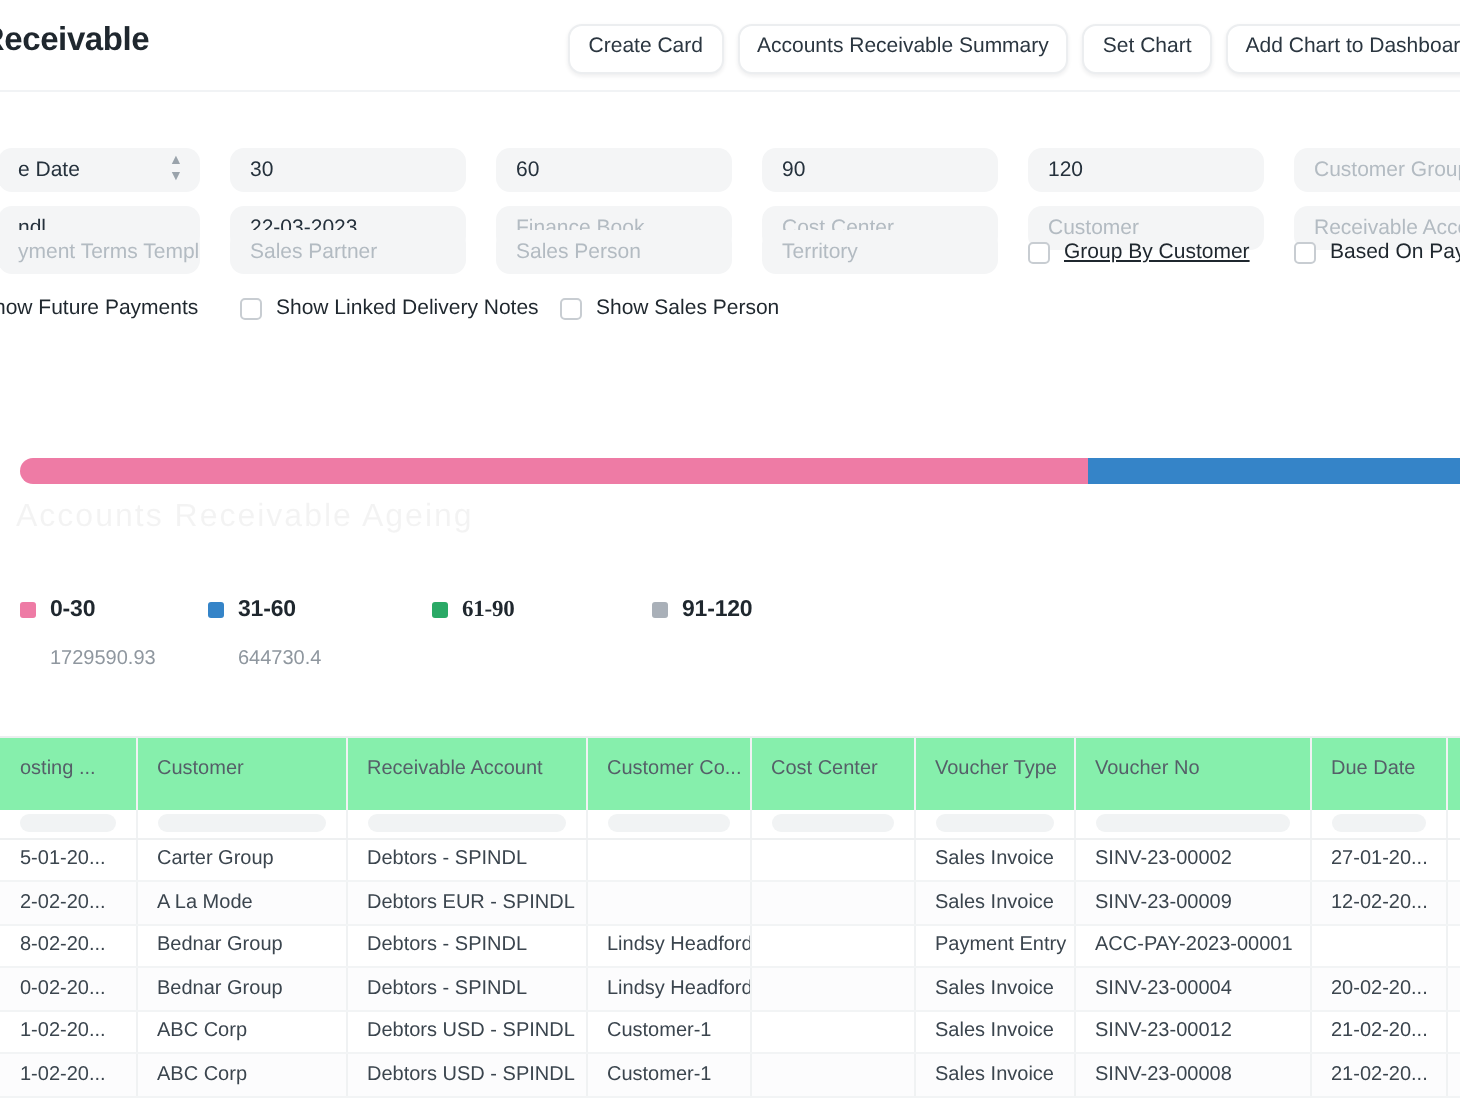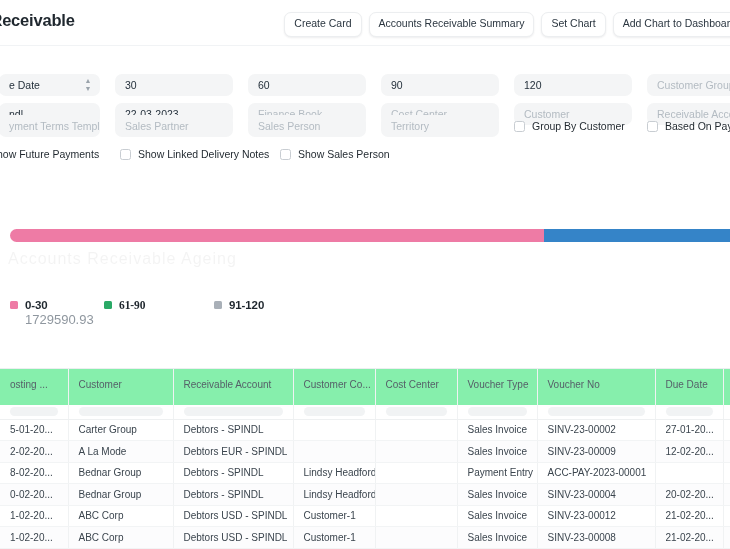--- a/index.html
+++ b/index.html
@@ -99,21 +99,21 @@
     white-space: nowrap; letter-spacing: 1px;
   }
   .legend {
     position: absolute; left: 10px; top: 123px; width: 720px; height: 40px;
     display: flex; align-items: flex-start;
   }
   .legend-item { position: relative; flex: 0 0 auto; }
   .legend-top { display: flex; align-items: center; gap: 7px; height: 14px; }
   .sw { width: 8px; height: 8px; border-radius: 1.5px; flex: 0 0 auto; }
   .legend-label { font-size: 11.5px; font-weight: 700; color: #1f272e; letter-spacing: -0.1px; }
-  .legend-val { margin-left: 15px; margin-top: 0; font-size: 13px; color: #8f979f; }
+  .legend-val { margin-left: 15px; margin-top: 12px; font-size: 10px; color: #8f979f; }
 
   
   .table-wrap {
     position: absolute; top: 368px; left: 0; width: 730px; height: 181px;
     background: #ffffff;
     border-top: 1px solid #eceef0;
     overflow: hidden;
   }
   table.dt { border-collapse: collapse; table-layout: fixed; width: 800px; }
   table.dt th, table.dt td {
@@ -206,21 +206,21 @@
       </div>
       <div class="fcell" style="width:118px;margin-left:15px;">
         <div class="field ph">Sales Partner</div>
       </div>
       <div class="fcell" style="width:118px;margin-left:15px;">
         <div class="field ph">Sales Person</div>
       </div>
       <div class="fcell" style="width:118px;margin-left:15px;">
         <div class="field ph">Territory</div>
       </div>
-      <div class="fcell" style="width:118px;margin-left:15px;">
+      <div class="fcell" style="width:118px;margin-left:15px;text-decoration:underline;">
         <label class="checkwrap">
           <span class="cbox"></span>
           <span>Group By Customer</span>
         </label>
       </div>
       <div class="fcell" style="width:118px;margin-left:15px;">
         <label class="checkwrap">
           <span class="cbox"></span>
           <span>Based On Paymen</span>
         </label>
@@ -255,20 +255,27 @@
     </div>
     <div class="ghost-text">Accounts Receivable Ageing</div>
 
     <div class="legend">
       <div class="legend-item" style="width:94px;">
         <div class="legend-top">
           <span class="sw" style="background:#ee7ba5;"></span>
           <span class="legend-label">0-30</span>
         </div>
         <div class="legend-val">1729590.93</div>
+      </div>
+      <div class="legend-item" style="width:112px;">
+        <div class="legend-top">
+          <span class="sw" style="background:#3584c8;"></span>
+          <span class="legend-label">31-60</span>
+        </div>
+        <div class="legend-val">644730.4</div>
       </div>
       <div class="legend-item" style="width:110px;font-family:Liberation Serif, serif;">
         <div class="legend-top">
           <span class="sw" style="background:#2aa966;"></span>
           <span class="legend-label">61-90</span>
         </div>
       </div>
       <div class="legend-item" style="width:110px;">
         <div class="legend-top">
           <span class="sw" style="background:#a9b0b8;"></span>

